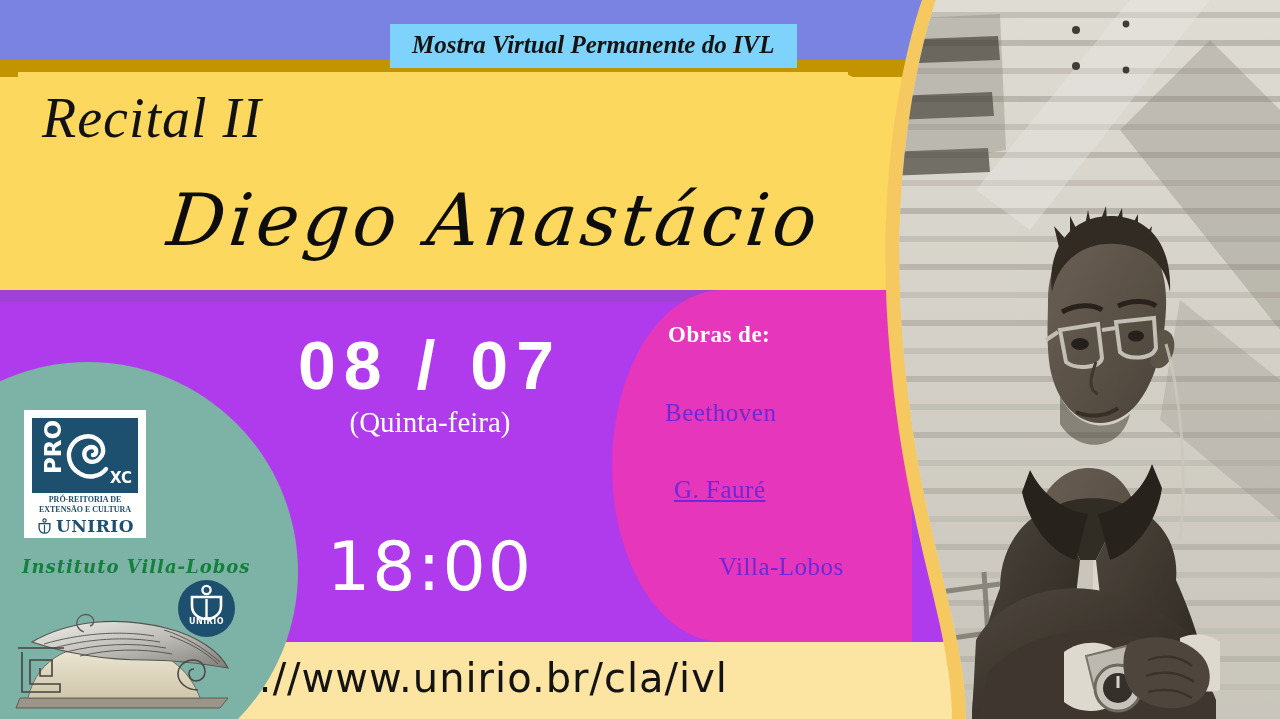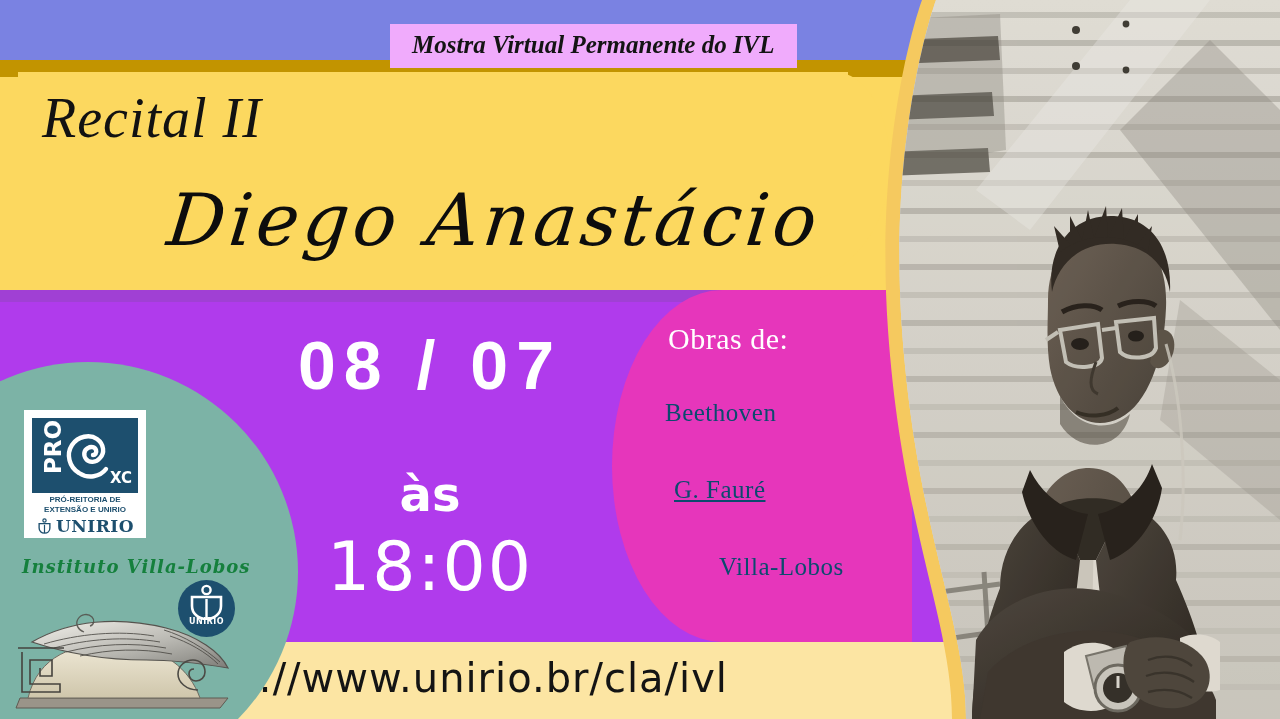--- a/index.html
+++ b/index.html
@@ -63,51 +63,51 @@
     color:#0d0d0d;
     letter-spacing:4px;
     white-space:nowrap;
     transform:skewX(-6deg);
   }
 
   
   .mostra{
     position:absolute;left:390px;top:24px;
     padding:7px 22px 9px 22px;
-    background:#f0abfc;
+    background:#7dd3fc;
     font-family:"Liberation Serif","DejaVu Serif",serif;
     font-style:italic;
     font-weight:bold;
     font-size:25px;
     color:#141414;
     white-space:nowrap;
     z-index:6;
   }
 
   
   .pink-panel{
     position:absolute;left:612px;top:290px;width:300px;height:352px;
     background:#e636bb;
     border-top-left-radius:110px 176px;
     border-bottom-left-radius:110px 176px;
   }
   .obras-title{
     position:absolute;left:668px;top:322px;
     font-family:"Liberation Serif","DejaVu Serif",serif;
-    font-weight:normal;
-    font-size:30px;
+    font-weight:bold;
+    font-size:23px;
     color:#ffffff;
     letter-spacing:.5px;
     white-space:nowrap;
   }
   .composer{
     position:absolute;
     font-family:"Liberation Serif","DejaVu Serif",serif;
     font-size:25px;
-    color:#0c4a6e;
+    color:#6d28d9;
     letter-spacing:.5px;
     white-space:nowrap;
   }
   .composer-0{left:665px;top:399px;}
   .composer-1{left:674px;top:476px;text-decoration:underline;}
   .composer-2{left:719px;top:553px;}
 
   
   .date-line{
     position:absolute;left:240px;top:326px;width:380px;
@@ -193,21 +193,21 @@
     position:absolute;left:78px;top:16px;
     font-family:"DejaVu Sans","Liberation Sans",sans-serif;
     font-weight:bold;
     font-size:15px;
     color:#ffffff;
     margin-top:35px;
   }
   .proexc-sub{
     position:absolute;left:8px;top:85px;width:106px;
     text-align:center;
-    font-family:Liberation Sans, sans-serif;
+    font-family:Liberation Serif, serif;
     font-weight:bold;
     font-size:8px;
     line-height:10px;
     color:#1d4f6e;
   }
   .proexc-unirio{
     position:absolute;left:8px;top:106px;width:106px;
     text-align:center;
     font-family:"DejaVu Serif","Liberation Serif",serif;
     font-weight:bold;
@@ -291,38 +291,38 @@
 
   <div class="mostra">Mostra Virtual Permanente do IVL</div>
 
   <div class="pink-panel"></div>
   <div class="obras-title">Obras de:</div>
   <div class="composer composer-0">Beethoven</div>
   <div class="composer composer-1">G. Fauré</div>
   <div class="composer composer-2">Villa-Lobos</div>
 
   <div class="date-line">08  /  07</div>
-  <div class="as-word">às</div>
+  <div class="weekday">(Quinta-feira)</div>
   <div class="time">18:00</div>
 
   <div class="url">http://www.unirio.br/cla/ivl</div>
 
   <div class="teal-circle"></div>
 
   <div class="logo-proexc">
     <div class="proexc-top">
       <div class="proexc-pro">PRO</div>
       <svg class="proexc-spiral" viewBox="0 0 54 54">
         <path d="M44 41 C38 49 26 51 17 45 C7 39 4 26 10 17 C16 8 28 6 35 11 C42 16 43 25 38 30 C34 35 27 35 24 31 C21 27 22 22 26 20 C29 18 33 19 34 22 C35 25 33 27 31 27" fill="none" stroke="#ffffff" stroke-width="4.4" stroke-linecap="round"></path>
       </svg>
       <div class="proexc-xc">XC</div>
     </div>
     <div class="proexc-sub">
       <span>PRÓ-REITORIA DE</span><br>
-      <span>EXTENSÃO E UNIRIO</span>
+      <span>EXTENSÃO E CULTURA</span>
     </div>
     <div class="proexc-unirio">
       <svg width="17" height="17" viewBox="0 0 24 24">
         <circle cx="12" cy="3.6" r="2.3" fill="none" stroke="#1d4f6e" stroke-width="1.7"></circle>
         <path d="M4.4 8 L19.6 8 L19.6 14 C19.6 18.4 16.4 21.4 12 21.4 C7.6 21.4 4.4 18.4 4.4 14 Z" fill="none" stroke="#1d4f6e" stroke-width="1.9"></path>
         <path d="M12 9.6 L12 21.2" stroke="#1d4f6e" stroke-width="1.7"></path>
       </svg><span>UNIRIO</span>
     </div>
   </div>
 

